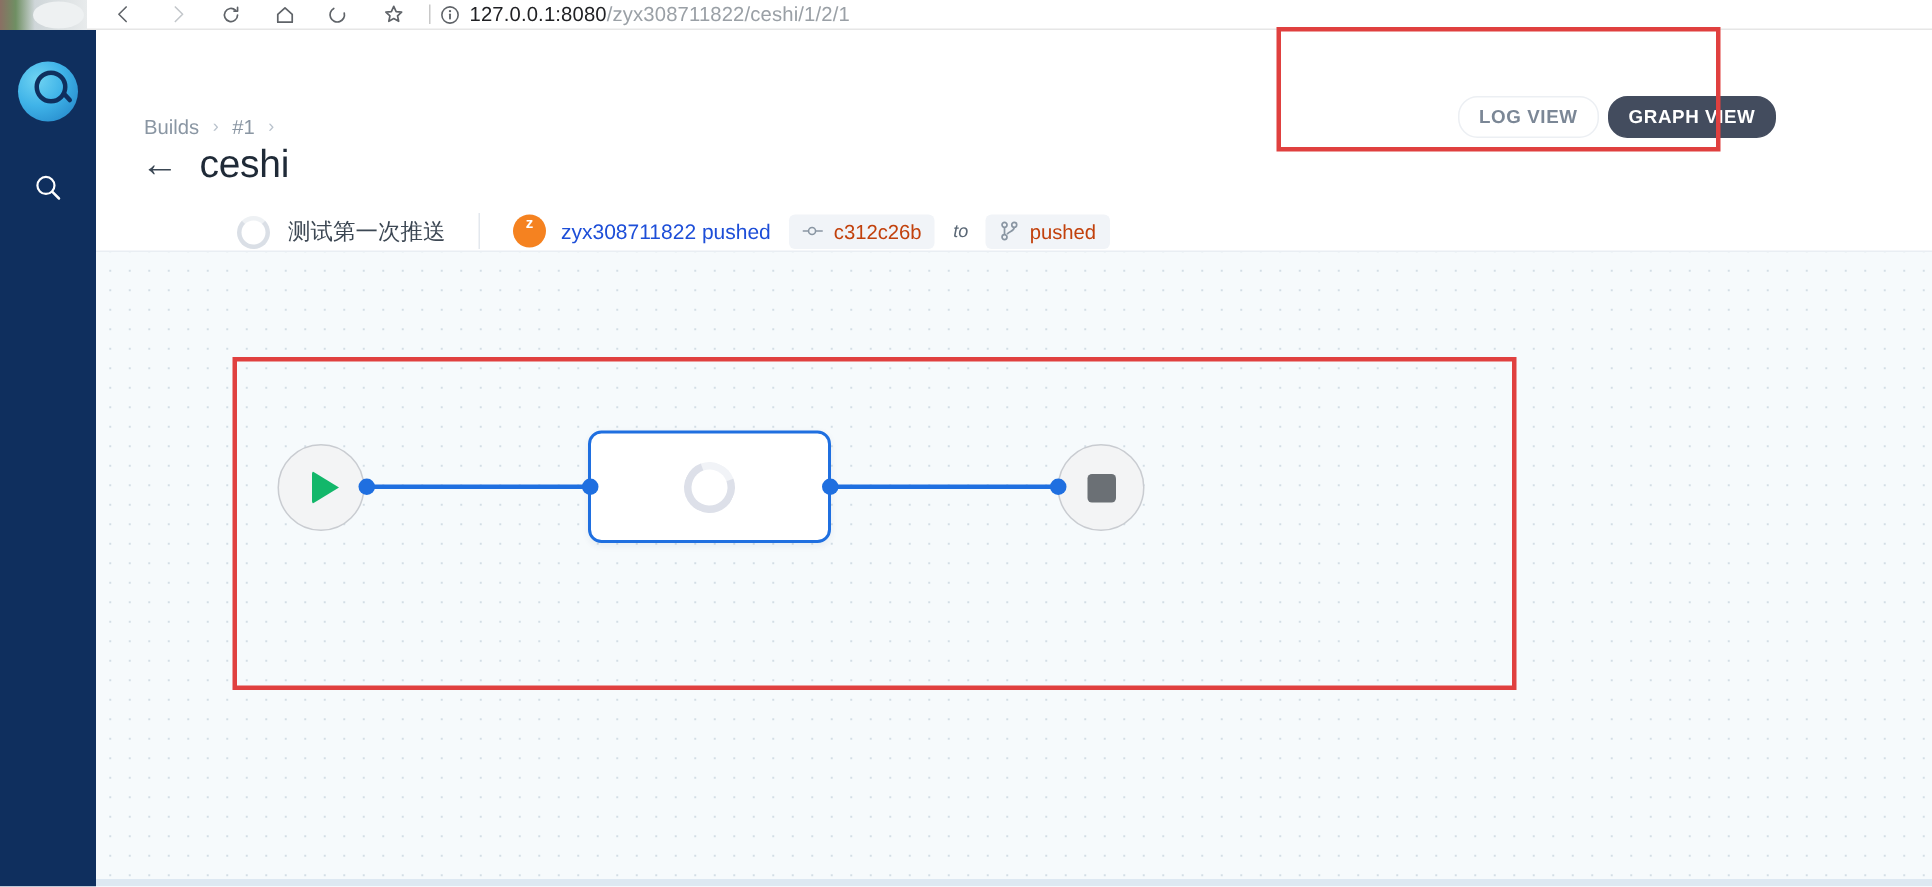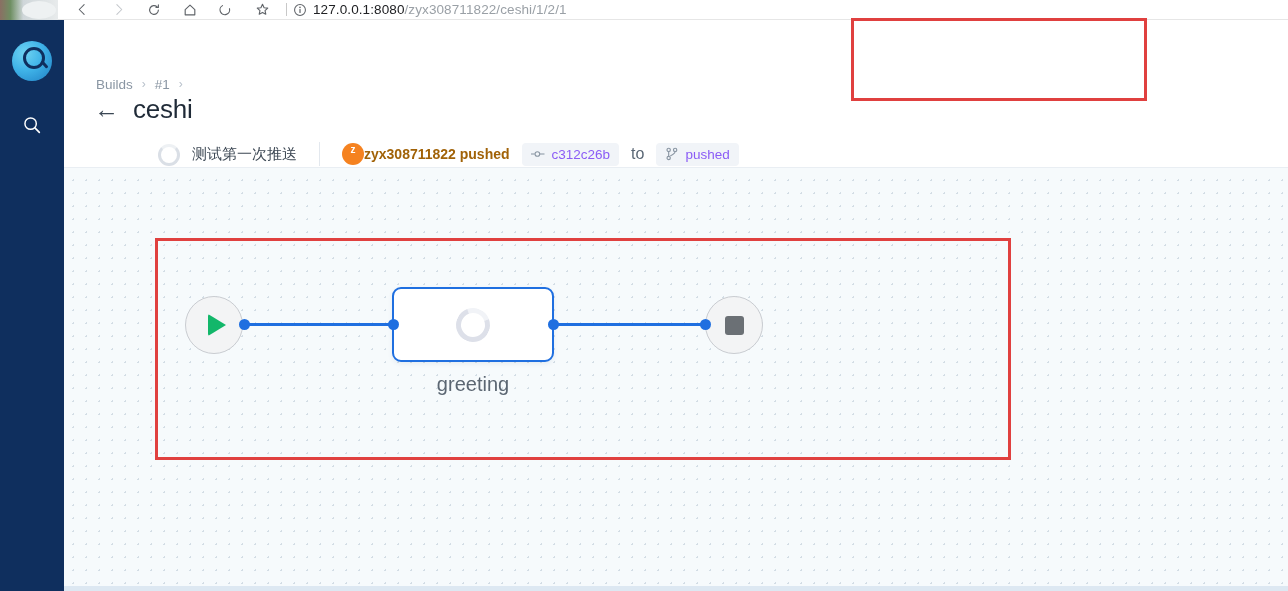--- a/index.html
+++ b/index.html
@@ -91,28 +91,28 @@
     border: 3px solid #dadfe6; border-top-color: #eef1f4;
   }
   .msg-text { font-size: 15px; color: #3d4854; margin-left: 34px; }
   .meta-divider { width: 1px; height: 24px; background: #e3e8ee; margin: 0 22px; }
   .avatar {
     width: 22px; height: 22px; border-radius: 50%;
     background: #f58220; color: #ffffff; font-size: 10px;
     display: flex; align-items: flex-start; justify-content: center;
     padding-top: 1px; font-weight: 700; overflow: hidden;
   }
-  .pushed-text { color: #a16207; font-size: 14px; font-weight: bold; }
+  .pushed-text { margin-left: 10px; color: #1d4ed8; font-size: 14px; }
   .badge {
     display: inline-flex; align-items: center; gap: 6px;
     background: #f1f4f8; border-radius: 4px; padding: 4px 9px;
     margin-left: 12px; cursor: pointer;
   }
-  .badge-link { color: #8b5cf6; font-size: 13.5px; }
-  .to-text { margin: 0 12px; color: #5a6775; font-size: 16px; }
+  .badge-link { color: #c2410c; font-size: 13.5px; }
+  .to-text { margin: 0 12px; color: #5a6775; font-size: 12px; font-style: italic; }
 
   
   .view-toggle {
     position: absolute; left: 908px; top: 44px;
     display: flex; align-items: center; gap: 6px;
   }
   .toggle-btn {
     font-size: 12.5px; font-weight: 700; letter-spacing: 0.4px;
     padding: 6px 13px; border-radius: 13px; cursor: pointer;
   }
@@ -280,36 +280,39 @@
             <circle cx="4.2" cy="3.3" r="1.9" fill="none" stroke="#8a96a3" stroke-width="1.3"></circle>
             <circle cx="11.6" cy="3.3" r="1.9" fill="none" stroke="#8a96a3" stroke-width="1.3"></circle>
             <circle cx="4.2" cy="12.6" r="1.9" fill="none" stroke="#8a96a3" stroke-width="1.3"></circle>
             <line x1="4.2" y1="5.2" x2="4.2" y2="10.7" stroke="#8a96a3" stroke-width="1.3"></line>
             <path d="M11.6 5.2 C11.6 8.4 8 8 6.1 10.5" fill="none" stroke="#8a96a3" stroke-width="1.3"></path>
           </svg>
         <span class="badge-link">pushed</span>
       </span>
     </div>
 
+    <div class="view-toggle">
+      <span class="toggle-btn off">LOG VIEW</span>
+      <span class="toggle-btn on">GRAPH VIEW</span>
+    </div>
   </div>
 
   <div class="canvas">
     <div class="graph">
 
       <div class="edge" id="edge-1"></div>
       <div class="edge" id="edge-2"></div>
 
       <div class="node-circle" id="node-start">
         <span class="play-tri"></span>
       </div>
 
       <div class="step-node">
         <span class="spinner-ring"></span>
       </div>
-      <div class="step-label">greeting</div>
 
       <div class="node-circle" id="node-end">
         <span class="stop-sq"></span>
       </div>
 
       <span class="port" id="port-1"></span>
       <span class="port" id="port-2"></span>
       <span class="port" id="port-3"></span>
       <span class="port" id="port-4"></span>
 

